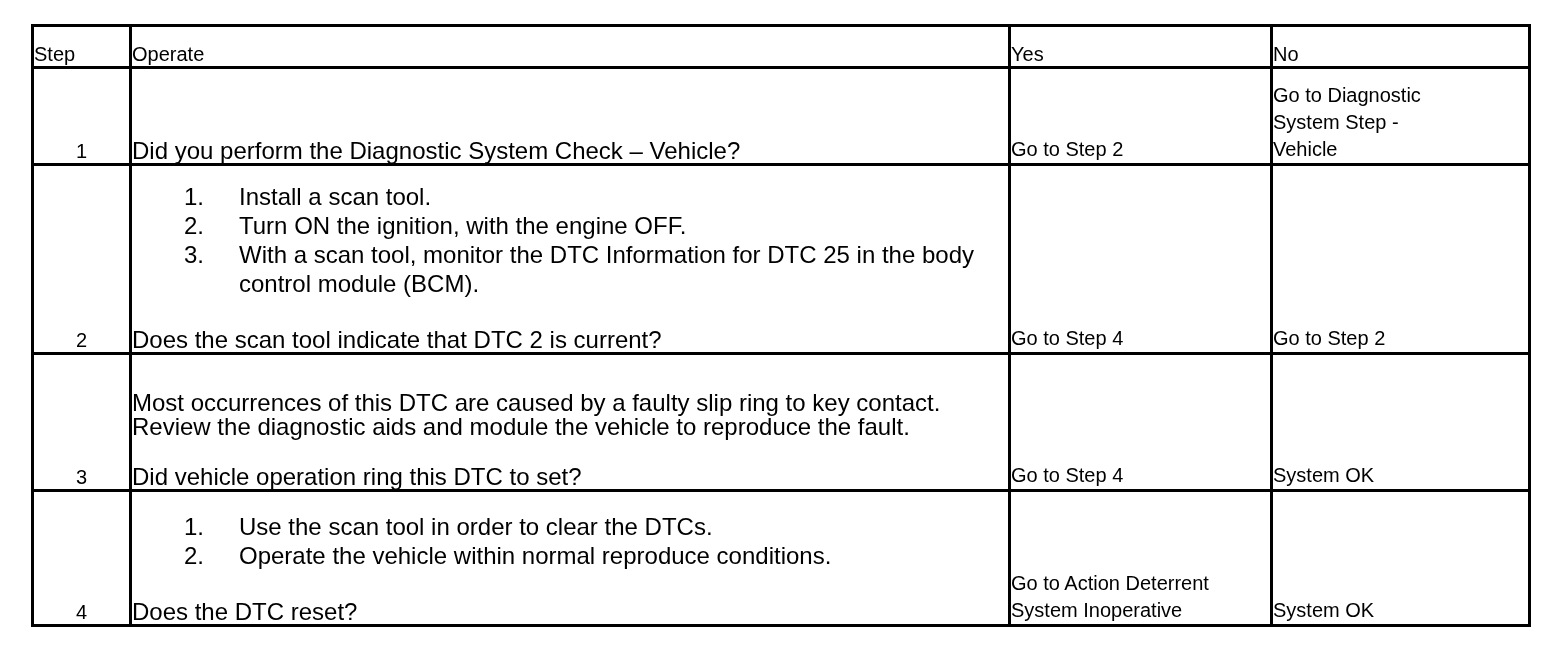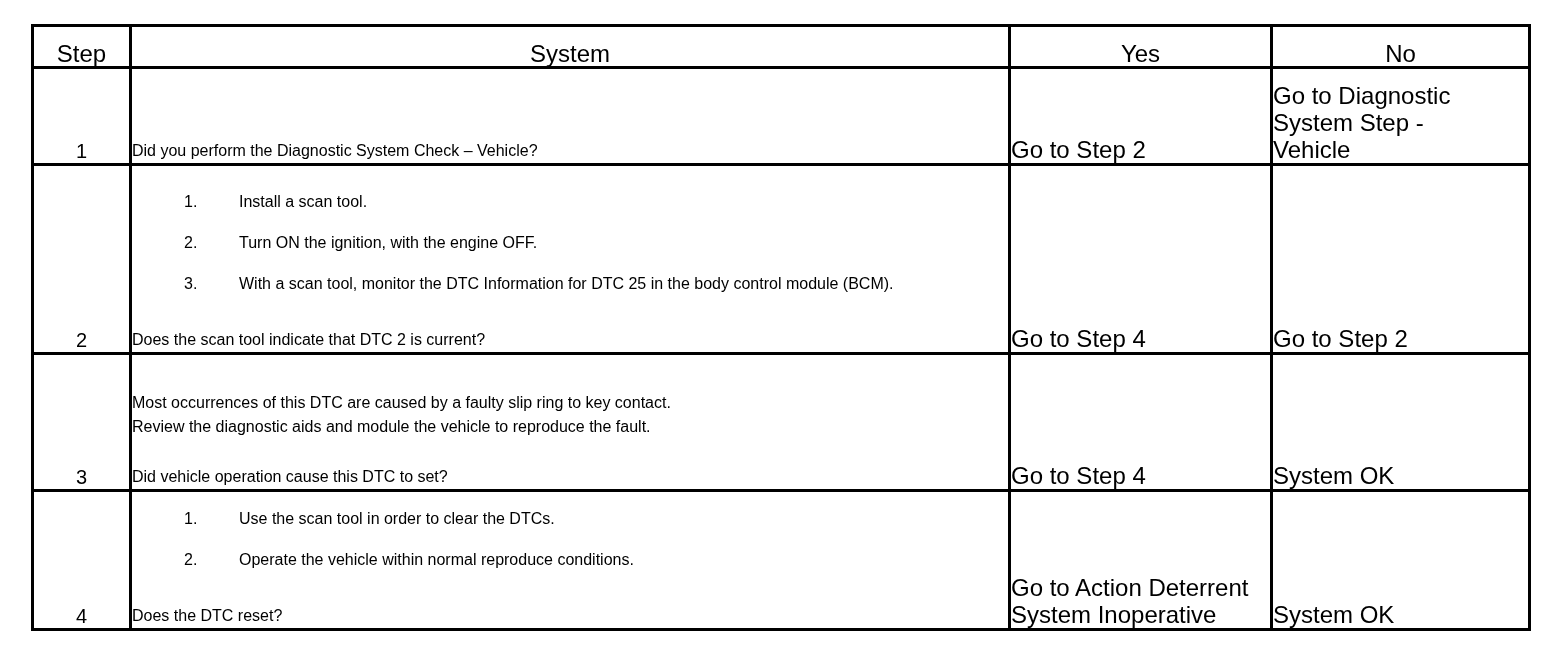--- a/index.html
+++ b/index.html
@@ -44,39 +44,39 @@
 
   
   col.col-step   { width: 98px; }
   col.col-action { width: 879px; }
   col.col-yes    { width: 262px; }
   col.col-no     { width: 258px; }
 
   
   .hdr-cell {
     height: 39px;
-    text-align: center;
+    text-align: left;
     vertical-align: middle;
-    font-size: 24px;
+    font-size: 20px;
     font-weight: bold;
     line-height: 24px;
   }
 
   
   .step-cell {
     text-align: center;
     vertical-align: middle;
     font-size: 20px;
     line-height: 24px;
   }
 
   
   .action-cell {
     vertical-align: bottom;
-    font-size: 16px;
+    font-size: 24px;
     line-height: 24px;
     padding: 6px 6px 6px 5px;
   }
   .action-inner {
     display: block;
   }
 
   .action-question {
     display: block;
     text-align: left;
@@ -98,36 +98,35 @@
   }
   ol.action-list li .li-num {
     position: absolute;
     left: 52px;
     top: 0;
     width: 30px;
     text-align: left;
   }
   ol.action-list li .li-text {
     display: block;
-    margin-top: 12px;
   }
 
   
   .action-gap {
     display: block;
     height: 30px;
   }
   .action-gap-small {
     display: block;
     height: 26px;
   }
 
   
   .ans-cell {
-    font-size: 24px;
+    font-size: 20px;
     line-height: 27px;
     vertical-align: bottom;
     padding: 4px 6px 5px 6px;
   }
   .ans-center {
     text-align: left;
   }
   .ans-left {
     text-align: left;
   }
@@ -155,21 +154,21 @@
     <colgroup>
       <col class="col-step">
       <col class="col-action">
       <col class="col-yes">
       <col class="col-no">
     </colgroup>
 
     <thead>
       <tr>
         <th class="hdr-cell">Step</th>
-        <th class="hdr-cell">System</th>
+        <th class="hdr-cell">Operate</th>
         <th class="hdr-cell">Yes</th>
         <th class="hdr-cell">No</th>
       </tr>
     </thead>
 
     <tbody>
 
       <tr class="row-1">
         <td class="step-cell">1</td>
 
@@ -224,21 +223,21 @@
       </tr>
 
       <tr class="row-3">
         <td class="step-cell">3</td>
 
         <td class="action-cell">
           <span class="action-inner">
             <span class="action-question">Most occurrences of this DTC are caused by a faulty slip ring to key contact.</span>
             <span class="action-question">Review the diagnostic aids and module the vehicle to reproduce the fault.</span>
             <span class="action-gap-small"></span>
-            <span class="action-question">Did vehicle operation cause this DTC to set?</span>
+            <span class="action-question">Did vehicle operation ring this DTC to set?</span>
           </span>
         </td>
 
         <td class="ans-cell ans-center">
           <span class="ans-line">Go to Step 4</span>
         </td>
 
         <td class="ans-cell ans-center">
           <span class="ans-line">System OK</span>
         </td>

